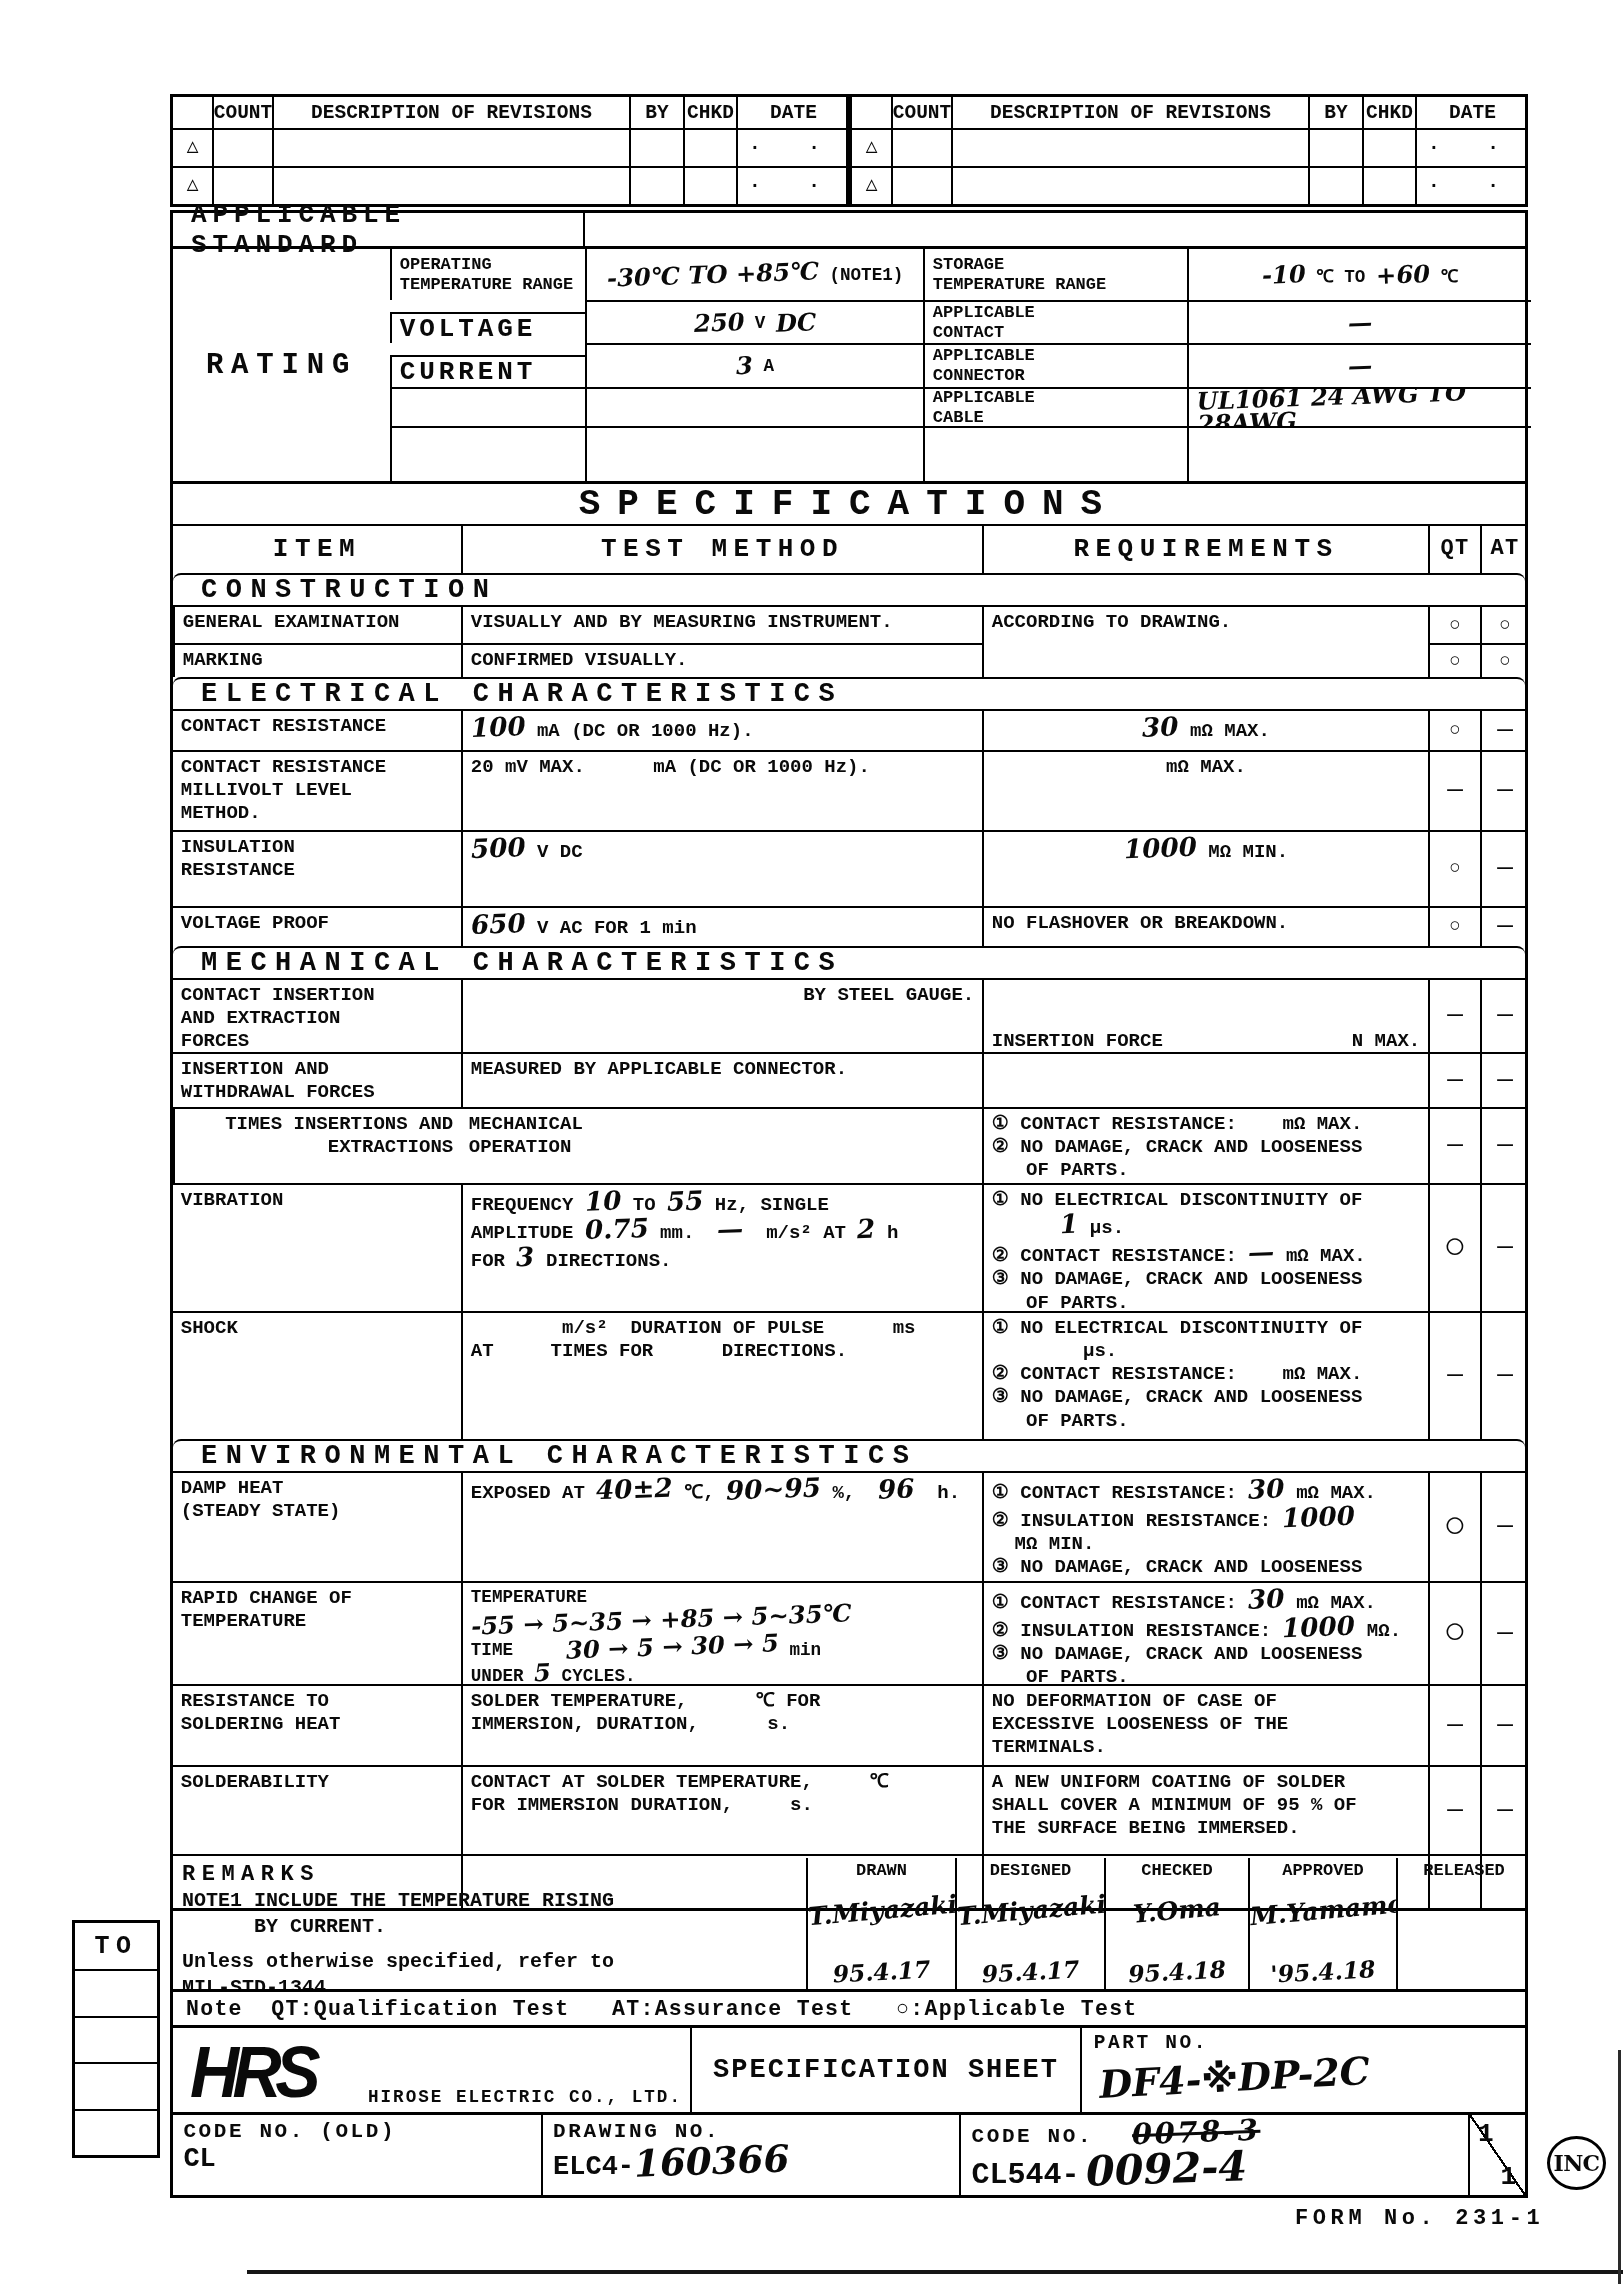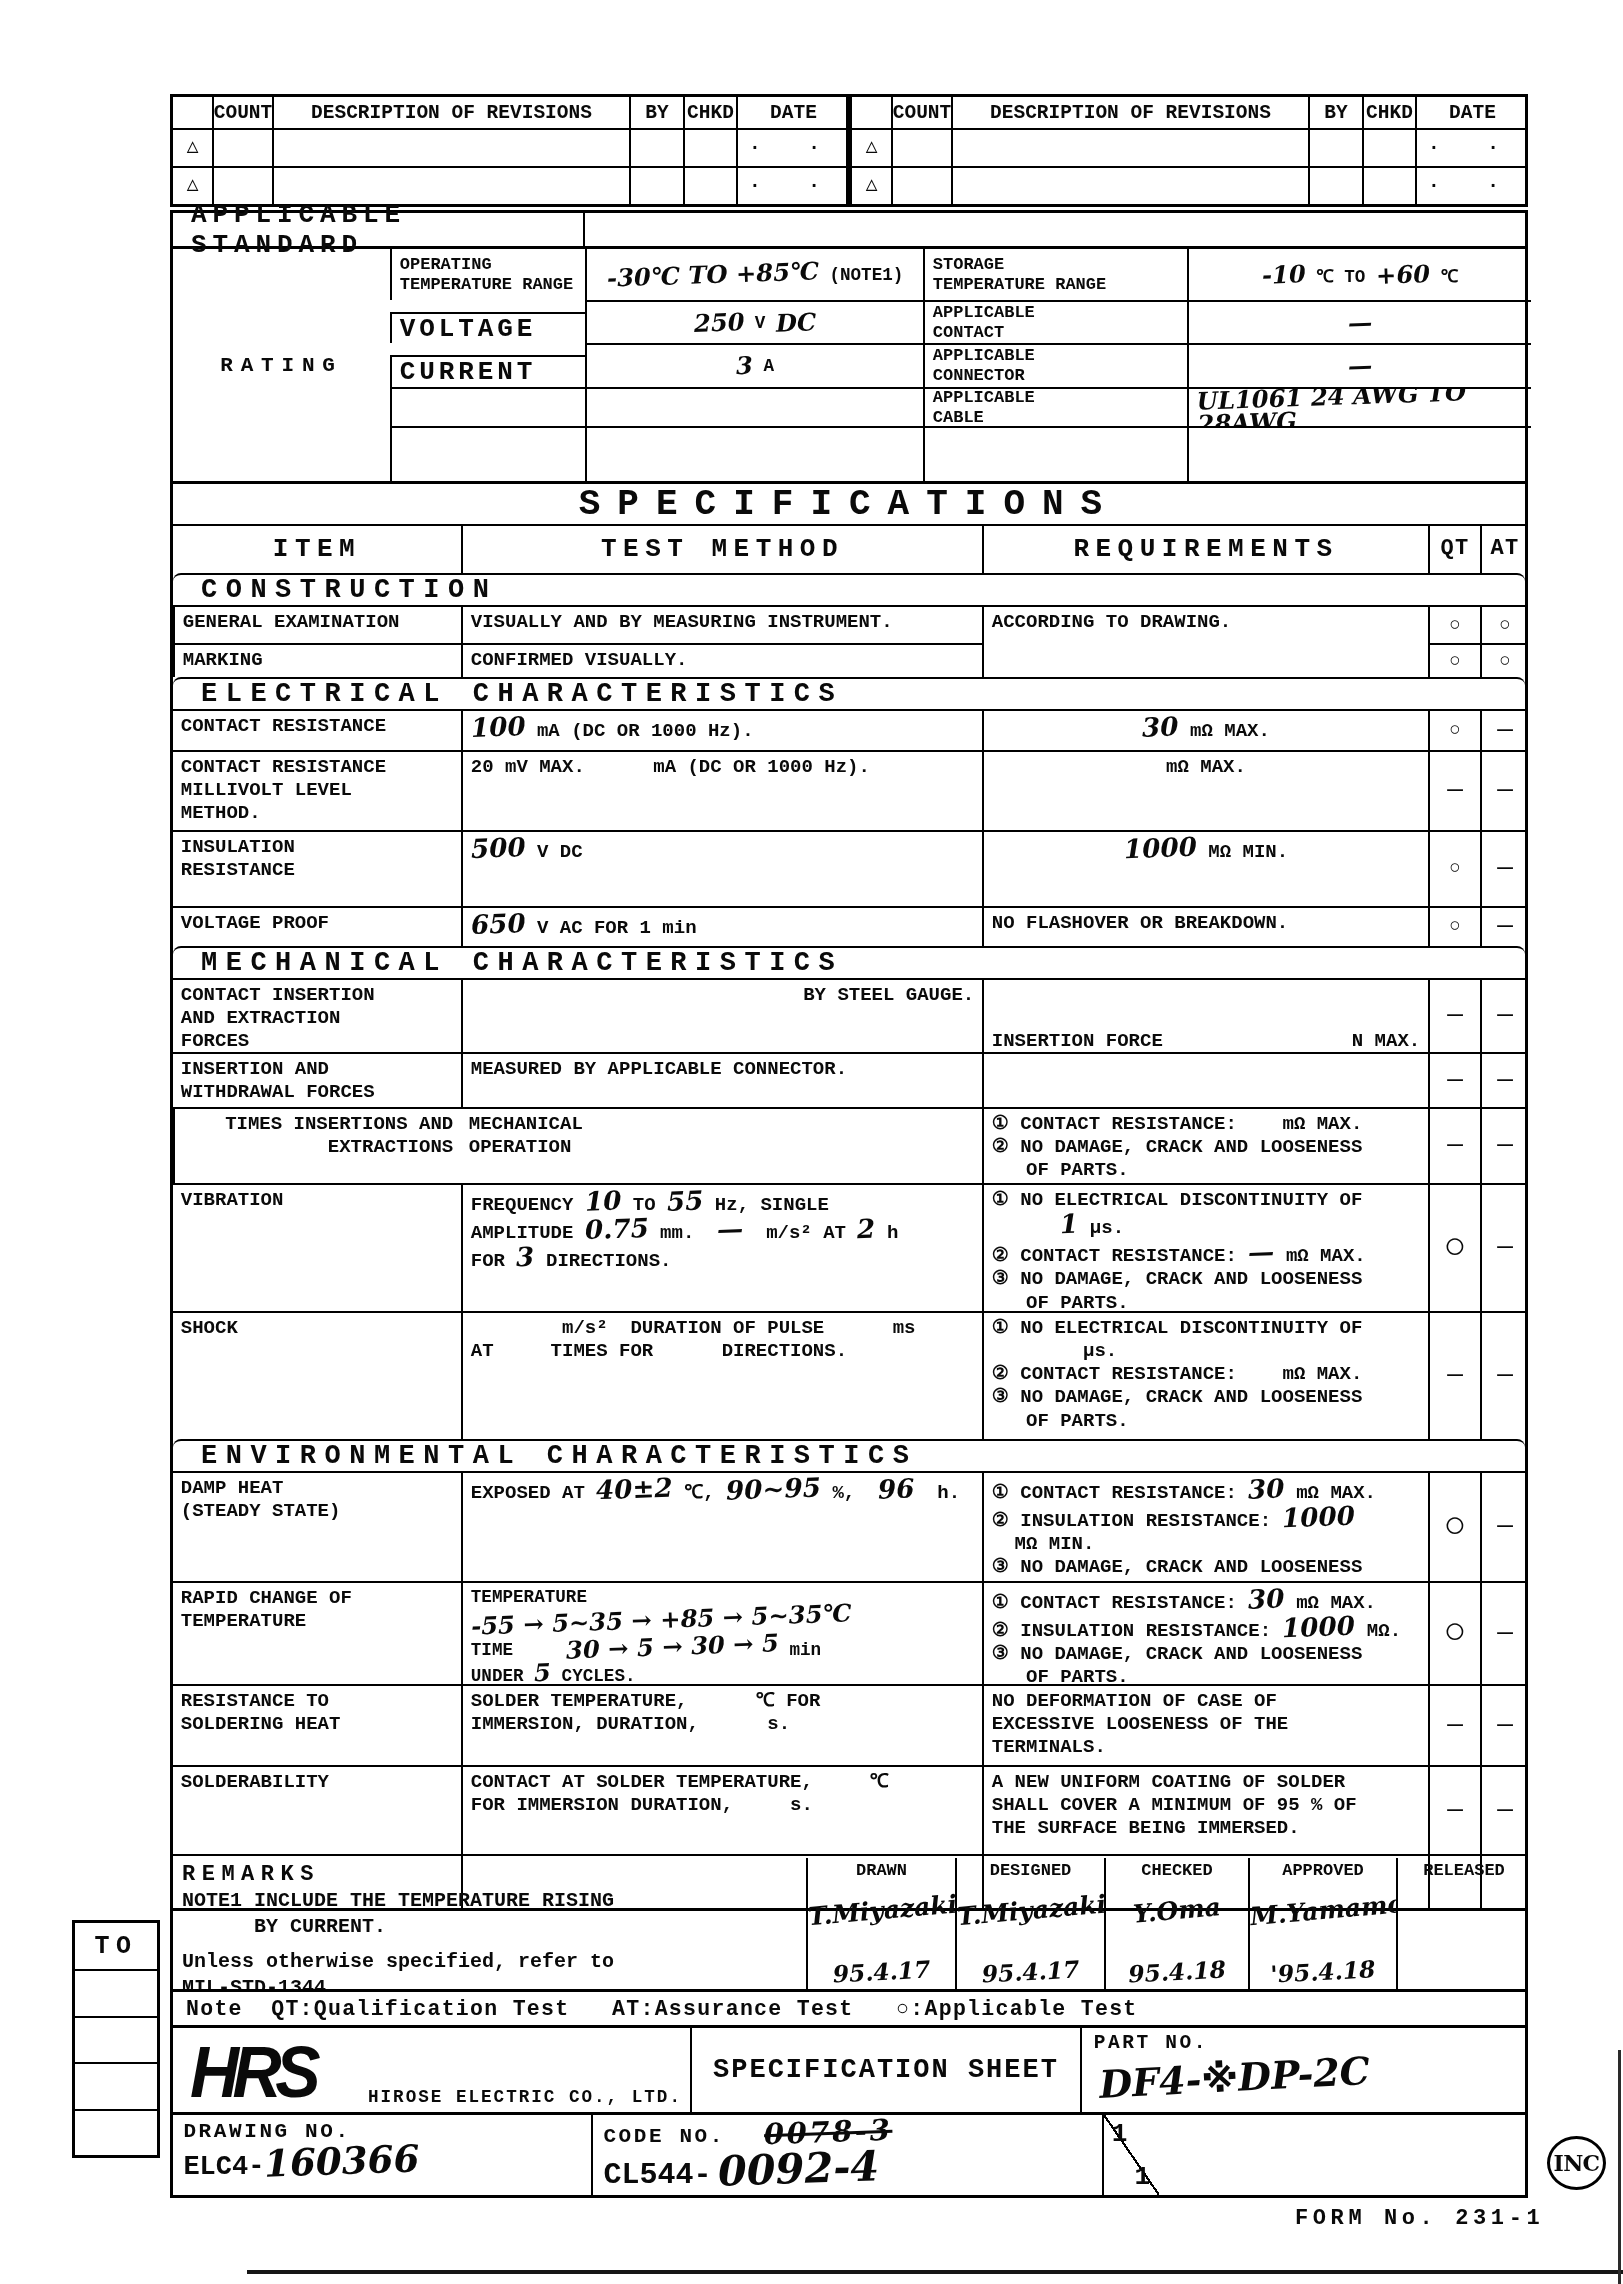--- a/index.html
+++ b/index.html
@@ -39,21 +39,21 @@
     padding-left:18px; font-size:26px; letter-spacing:5.9px; }
   .as-grid {
     display:grid;
     grid-template-columns:217px 195px 338px 264px 344px;
     grid-template-rows:51px 43px 44px 39px 55px;
     border:3.3px solid #000; box-sizing:border-box;
   }
   .as-grid .ac { border-left:2px solid #000; border-top:2px solid #000; box-sizing:border-box;
     display:flex; align-items:center; padding:1.3px 7.8px; overflow:hidden; white-space:pre-wrap; }
   .as-rating { grid-row:1/6; grid-column:1; border-top:none!important; border-left:none!important;
-    display:flex; align-items:center; justify-content:center; font-size:21px; letter-spacing:7.8px; }
+    display:flex; align-items:center; justify-content:center; font-size:29px; letter-spacing:7.8px; }
   .ac.lab-sm { font-size:17px; line-height:1.15; }
   .ac.lab-lg { font-size:26px; letter-spacing:3.9px;margin-top:12px; }
   .ac.val { justify-content:center; font-size:17.6px; }
   .ac.toprow { border-top:none; }
 
   
   .spec { border:3.3px solid #000; box-sizing:border-box; width:1358px; background:#fff; }
   .spec-title { height:40px; border-bottom:2.6px solid #000; display:flex; align-items:center; justify-content:center;
     font-size:36px; letter-spacing:17px; }
   .sgrid { display:grid; grid-template-columns:288px 521px 446px 52px 48px; }
@@ -440,20 +440,24 @@
       <span class="company">HIROSE ELECTRIC CO., LTD.</span>
     </div>
     <div class="sheet-cell">SPECIFICATION SHEET</div>
     <div class="part-cell">
       <div class="part-label">PART NO.</div>
       <div class="part-value">DF4-※DP-2C</div>
     </div>
   </div>
 
   <div class="tb2 abs" style="left:170px; top:2115px; width:1358px;">
+    <div class="t2c code-old-cell">
+      <div class="t2-label">CODE NO. (OLD)</div>
+      <div class="t2-value">CL</div>
+    </div>
     <div class="t2c drawing-cell">
       <div class="t2-label">DRAWING NO.</div>
       <div class="t2-value">ELC4-<span class="hw">160366</span></div>
     </div>
     <div class="t2c code-cell">
       <div class="code-line1">
         <span>CODE NO.</span>
         <span class="hw hw-struck" style="margin-left:39px">0078-3</span>
       </div>
       <div class="code-line2">

